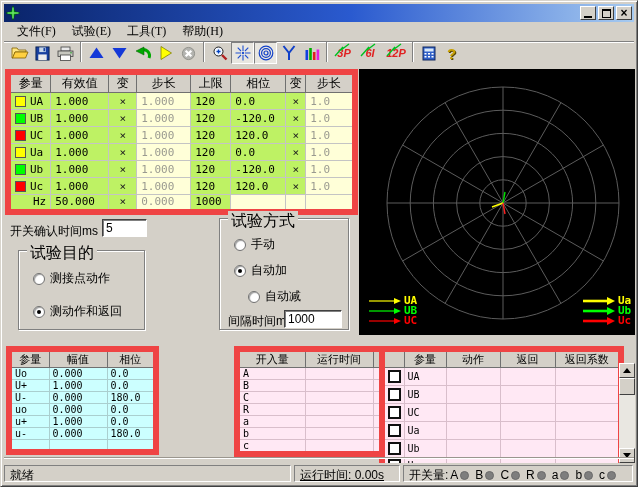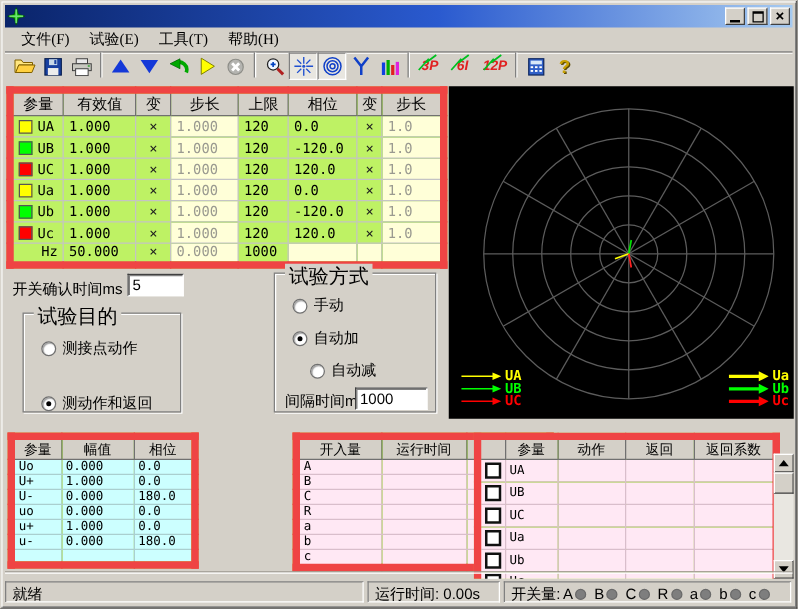--- a/index.html
+++ b/index.html
@@ -414,21 +414,21 @@
 
   <span class="lbl" style="left:9px; top:222px;">开关确认时间ms：</span>
   <input class="tbox" style="left: 101px; top: 218px; width: 45px; height: 18px;" value="5">
 
   <div class="groupbox" style="left:17px; top:249px; width:127px; height:80px;">
     <span class="gb-title">试验目的</span>
     <div class="opt" style="left:14px; top:19px;">
       <span class="radio"></span>
       <span>测接点动作</span>
     </div>
-    <div class="opt" style="left:14px; top:63px;">
+    <div class="opt" style="left:14px; top:52px;">
       <span class="radio sel"></span>
       <span>测动作和返回</span>
     </div>
   </div>
 
   <div class="groupbox" style="left:218px; top:217px; width:130px; height:112px;">
     <span class="gb-title">试验方式</span>
     <div class="opt" style="left:14px; top:17px;">
       <span class="radio"></span>
       <span>手动</span>
@@ -626,21 +626,21 @@
       <div class="sb-btn sb-dn">
           <div class="tri-dn"></div>
         </div>
     </div>
   </div>
 
   <div class="hdivider"></div>
 
   <div class="statusbar">
     <div class="panel" style="left:0; width:287px;"><span>就绪</span></div>
-    <div class="panel" style="left:290px; width:106px;"><span>运行时间: 0.00s</span></div>
+    <div class="panel" style="left:290px; width:106px;text-decoration:underline;"><span>运行时间: 0.00s</span></div>
     <div class="panel" style="left:399px; right:1px;">
       <span>开关量:</span><span class="sw" style="margin-left:2px;">
           <span>A</span>
           <span class="dot"></span>
         </span><span class="sw">
           <span>B</span>
           <span class="dot"></span>
         </span><span class="sw">
           <span>C</span>
           <span class="dot"></span>

